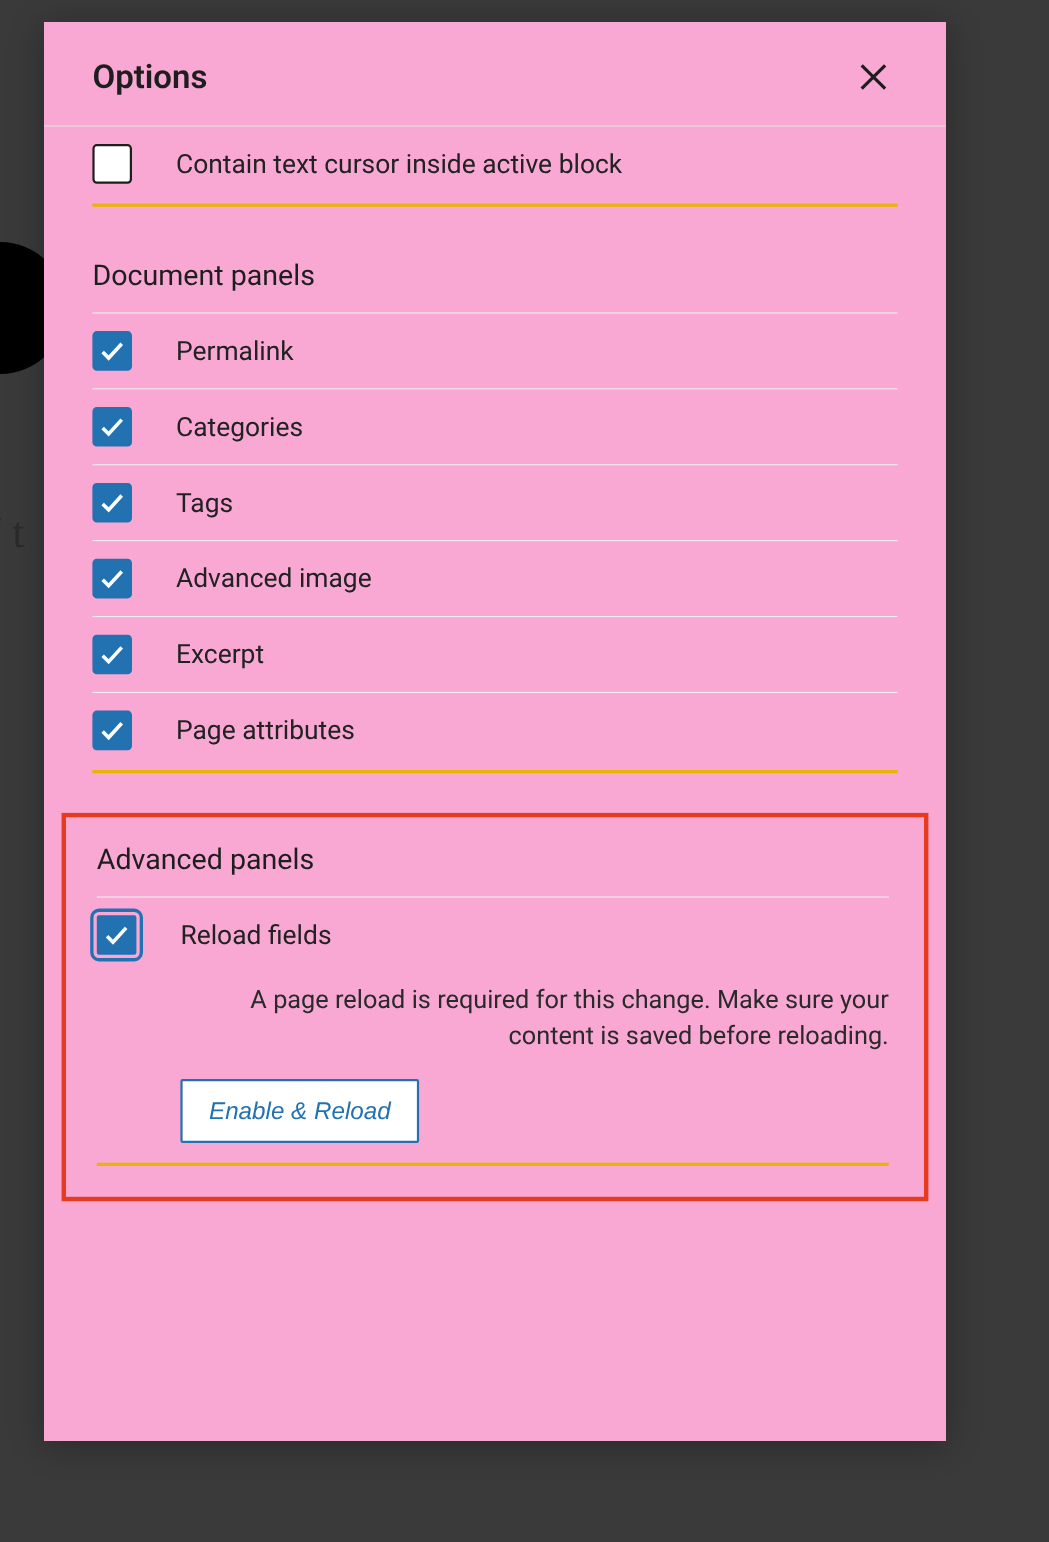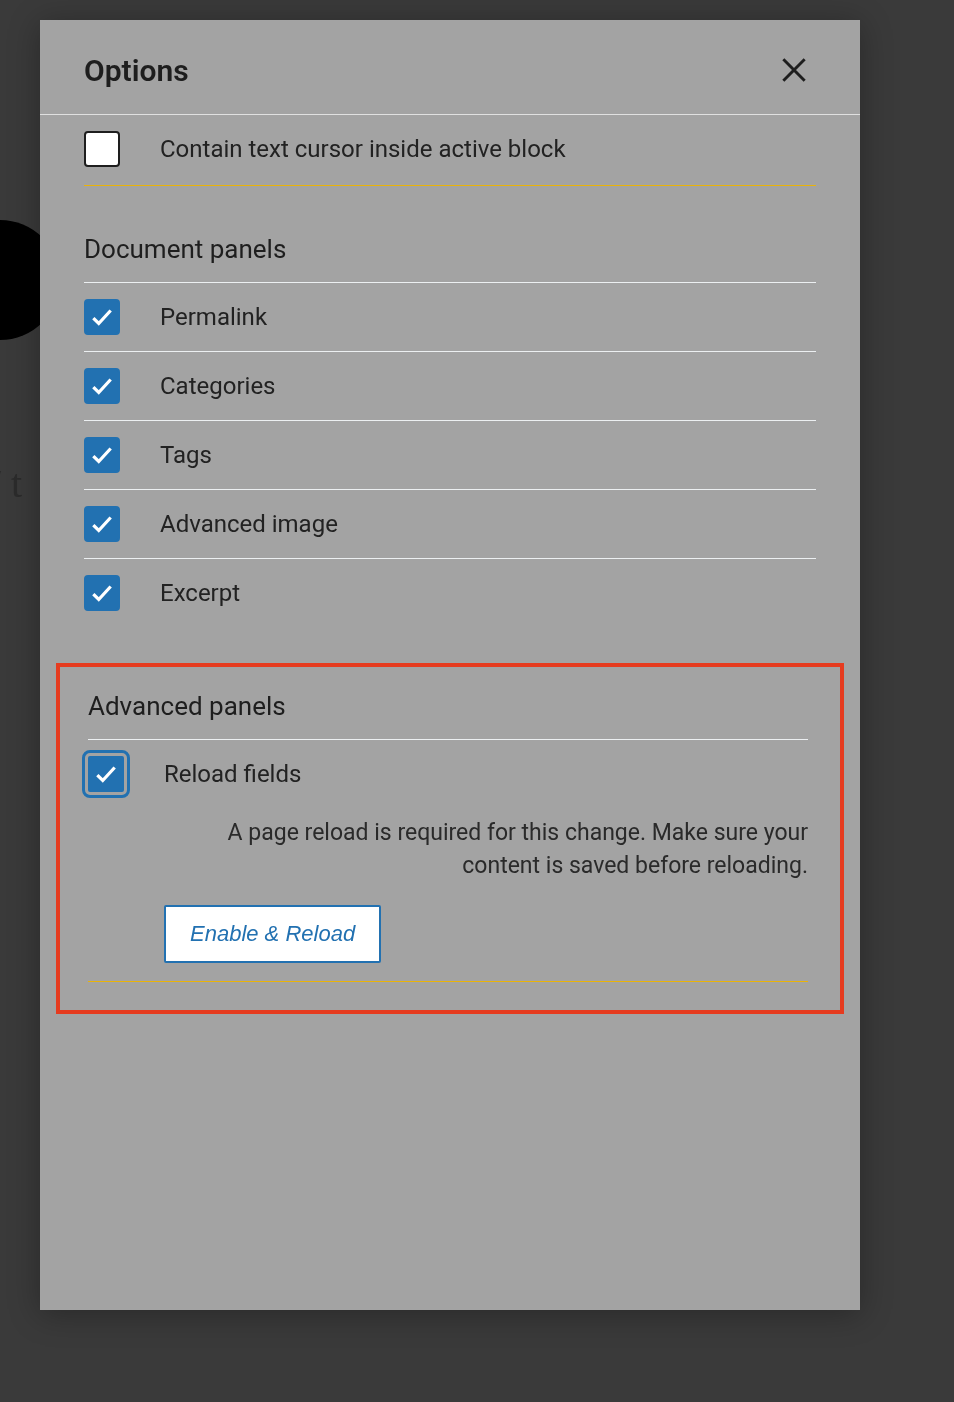--- a/index.html
+++ b/index.html
@@ -26,21 +26,21 @@
       font-size: 40px;
       color: #2b2b2b;
       font-family: Georgia, serif;
     }
     .modal {
       position: absolute;
       left: 40px;
       top: 20px;
       width: 820px;
       height: 1290px;
-      background: #a3a3a3;
+      background: #f9a8d4;
       box-shadow: 0 4px 30px rgba(0,0,0,0.3);
       overflow: hidden;
     }
     .modal-header {
       display: flex;
       justify-content: space-between;
       align-items: center;
       padding: 28px 44px 22px 44px;
       border-bottom: 1px solid #e0e0e0;
     }
@@ -69,21 +69,21 @@
     }
     .row {
       display: flex;
       align-items: center;
       gap: 40px;
       padding: 16px 0;
       border-top: 1px solid #eceff1;
     }
     .row-extra {
       padding-bottom: 18px;
-      border-bottom: 1px solid #eab308;
+      border-bottom: 3px solid #eab308;
     }
     .checkbox {
       width: 36px;
       height: 36px;
       border: 2px solid #1e1e1e;
       border-radius: 4px;
       background: #fff;
       cursor: pointer;
       flex: 0 0 36px;
       display: flex;
@@ -206,20 +206,28 @@
       <span class="row-label">Advanced image</span>
     </div>
     <div class="row">
       <div class="checkbox checked" id="cb-dp-4">
           <svg viewBox="0 0 24 24">
             <polyline points="4 13 9 18 20 6"></polyline>
           </svg>
         </div>
       <span class="row-label">Excerpt</span>
     </div>
+    <div class="row row-extra">
+      <div class="checkbox checked" id="cb-dp-6">
+          <svg viewBox="0 0 24 24">
+            <polyline points="4 13 9 18 20 6"></polyline>
+          </svg>
+        </div>
+      <span class="row-label">Page attributes</span>
+    </div>
   </div>
 
   <div class="highlight-box">
     <h2 class="section-heading" style="padding-top:24px;">Advanced panels</h2>
 
     <div class="row">
       <div class="checkbox checked focused" id="cb-cf">
           <svg viewBox="0 0 24 24">
             <polyline points="4 13 9 18 20 6"></polyline>
           </svg>

